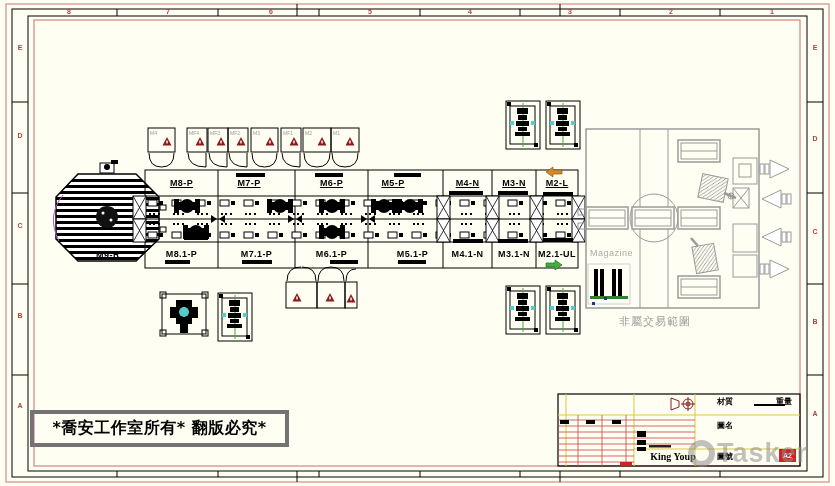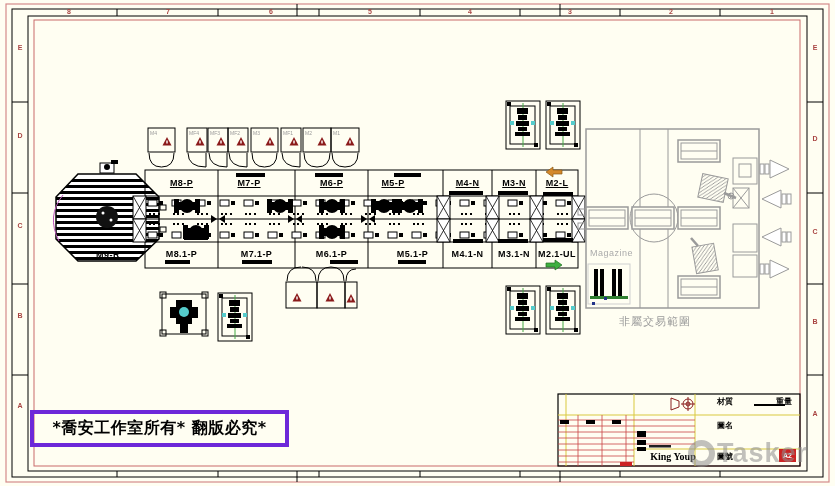--- a/index.html
+++ b/index.html
@@ -13,21 +13,21 @@
   .stl,.stb{position:absolute;height:13px;font:bold 9px "Liberation Sans",sans-serif;color:#000;
       text-align:center;letter-spacing:.4px;line-height:13px;}
   .stl{top:177px;text-decoration:underline;} .stb{top:248px;}
   .wlab{position:absolute;top:130px;font:400 5px "Liberation Sans",sans-serif;color:#9a9a9a;}
   .m9lab{position:absolute;left:78px;top:250px;width:60px;text-align:center;
       font:bold 9px "Liberation Sans",sans-serif;letter-spacing:.5px;}
   .magazine{position:absolute;left:590px;top:248px;font:400 9px "Liberation Sans",sans-serif;
       color:#ABABAB;letter-spacing:.5px;}
   .note{position:absolute;left:587px;top:314px;font:400 11px "DejaVu Sans",sans-serif;
       color:#9a9a9a;letter-spacing:1px;margin-left:32px;}
-  .notice{position:absolute;left:30px;top:410px;width:251px;height:29px;border:4px solid #6d28d9;
+  .notice{position:absolute;left:30px;top:410px;width:251px;height:29px;border:4px solid #737373;
       display:flex;align-items:center;justify-content:center;
       font:bold 16px "DejaVu Sans",sans-serif;color:#000;letter-spacing:.5px;white-space:nowrap;}
   .tb-label{position:absolute;font:bold 8px "DejaVu Sans",sans-serif;color:#000;padding-left:20px;}
   .weight-underline{position:absolute;left:754px;top:404px;width:31px;height:2px;background:#000;}
   .kingyoup{position:absolute;left:636px;top:451px;width:74px;text-align:center;
       font:bold 10px "Liberation Serif",serif;color:#000;}
   .a2{position:absolute;left:779px;top:449px;width:17px;height:13px;background:#CC2222;
       color:#fff;font:bold 7px "Liberation Sans",sans-serif;display:flex;align-items:center;
       justify-content:center;}
   .wm{position:absolute;left:688px;top:438px;display:flex;align-items:center;opacity:.55;}

